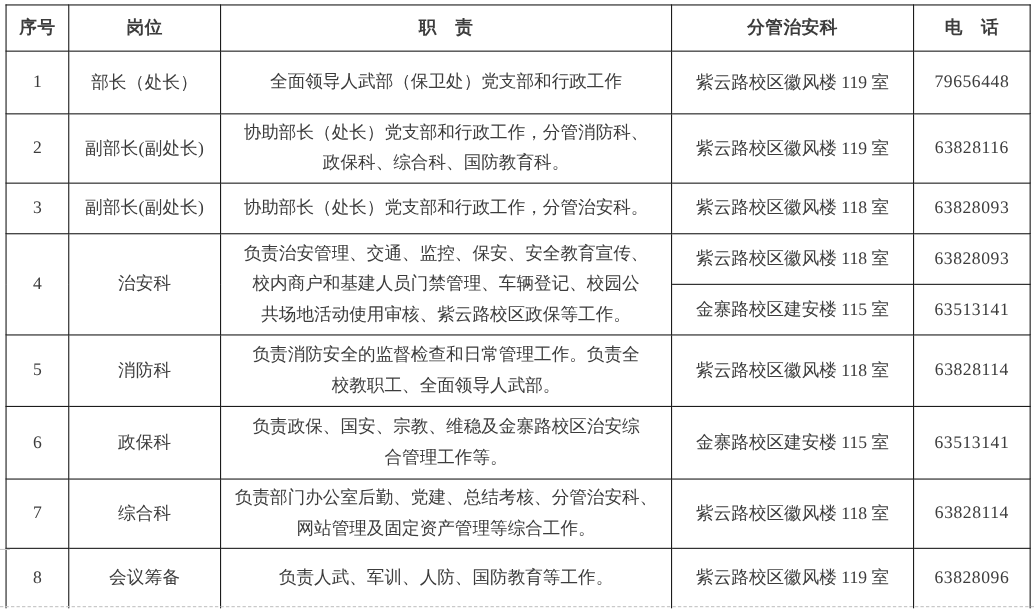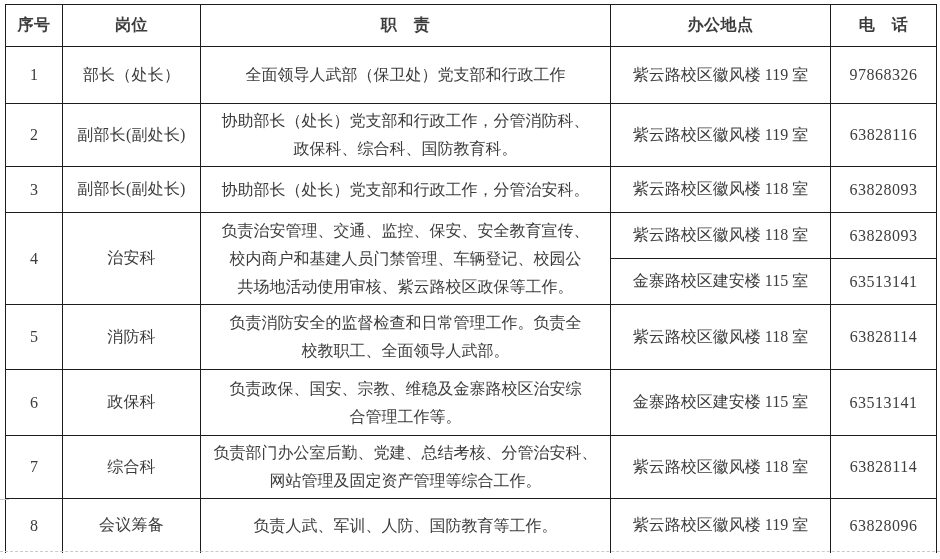--- a/index.html
+++ b/index.html
@@ -76,31 +76,31 @@
       <col style="width:138px">
       <col style="width:410px">
       <col style="width:220px">
       <col style="width:106px">
     </colgroup>
     <thead>
       <tr>
         <th>序号</th>
         <th>岗位</th>
         <th>职　责</th>
-        <th>办公地点</th>
+        <th>分管治安科</th>
         <th>电　话</th>
       </tr>
     </thead>
     <tbody id="table-body">
         <tr style="height: 57px;">
           <td class="cell-no">1</td>
           <td class="cell-position">部长（处长）</td>
           <td class="cell-duty">全面领导人武部（保卫处）党支部和行政工作</td>
           <td class="cell-office">紫云路校区徽风楼 119 室</td>
-          <td class="cell-phone">97868326</td>
+          <td class="cell-phone">79656448</td>
         </tr>
         <tr style="height: 63px;">
           <td class="cell-no">2</td>
           <td class="cell-position">副部长(副处长)</td>
           <td class="cell-duty">协助部长（处长）党支部和行政工作，分管消防科、
 政保科、综合科、国防教育科。</td>
           <td class="cell-office">紫云路校区徽风楼 119 室</td>
           <td class="cell-phone">63828116</td>
         </tr>
         <tr style="height: 45px;">

